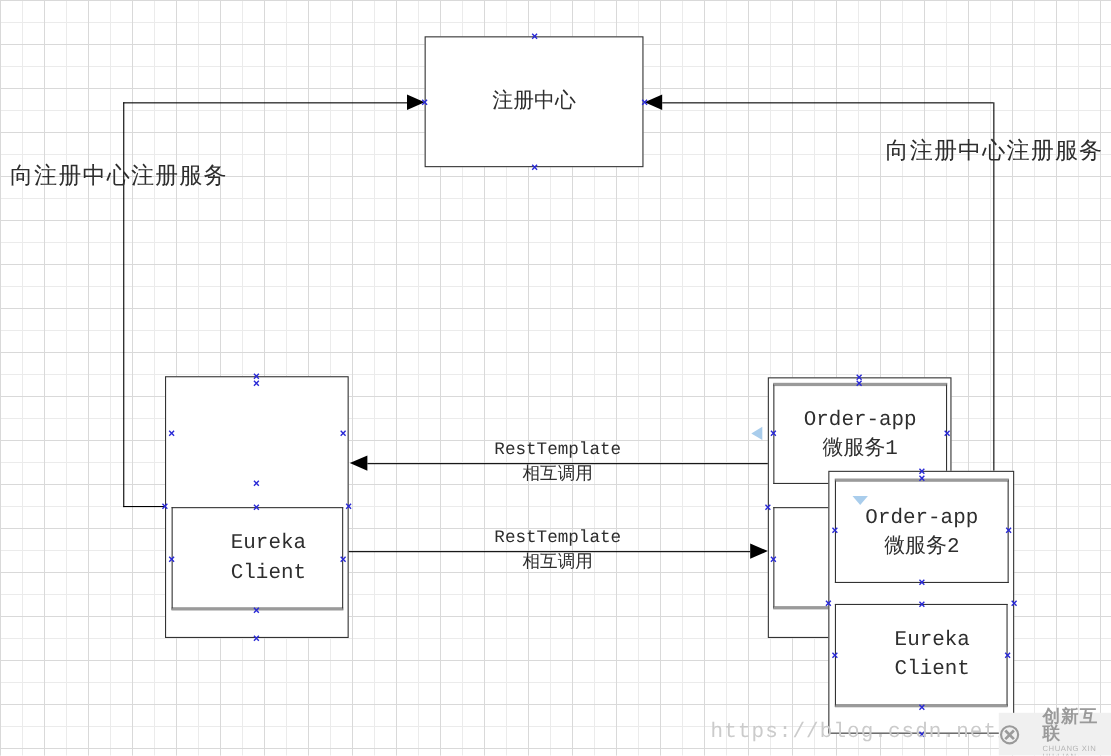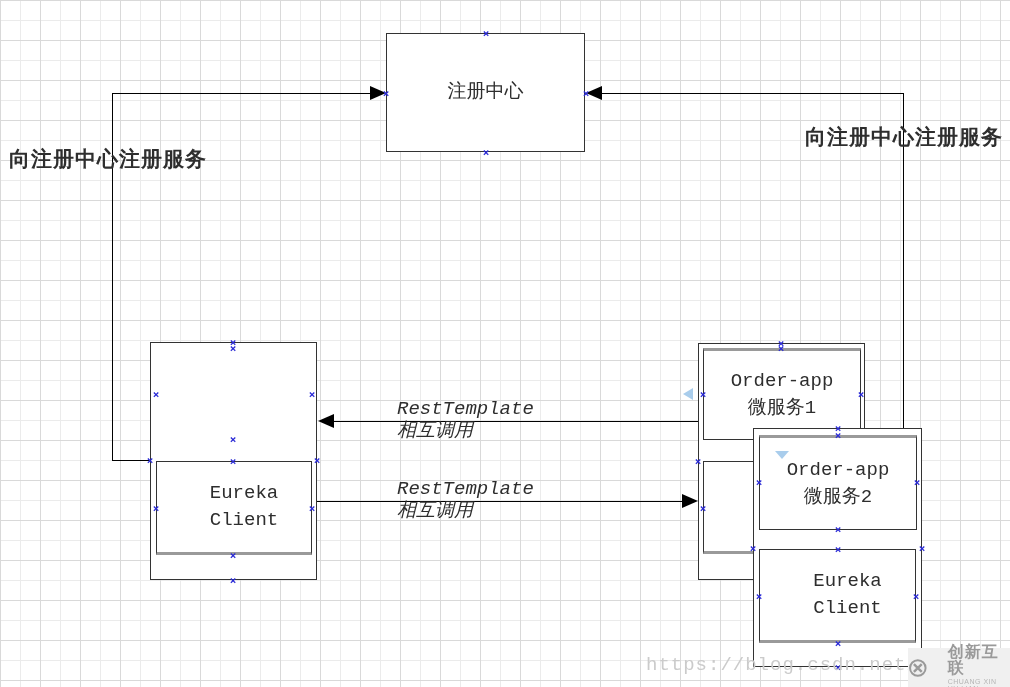--- a/index.html
+++ b/index.html
@@ -18,22 +18,22 @@
   .seg{position:absolute;background:#000;}
   .box{
     position:absolute;background:#fff;border:1px solid #333;
     display:flex;flex-direction:column;align-items:center;justify-content:center;
     text-align:center;font-size:19px;line-height:27px;color:#2e2e2e;
     box-sizing:border-box;
   }
   .accent-top{border-top:3px solid #9a9a9a;}
   .accent-bottom{border-bottom:3px solid #9a9a9a;padding-left:20px;}
   .container-box{position:absolute;background:#fff;border:1px solid #333;box-sizing:border-box;}
-  .lbl{position:absolute;text-align:center;font-size:21px;letter-spacing:1px;color:#2e2e2e;white-space:nowrap;font-weight:bold;}
-  .edge-lbl{position:absolute;text-align:left;font-size:19px;line-height:22px;color:#2e2e2e;white-space:nowrap;font-style:italic;}
+  .lbl{position:absolute;text-align:center;font-size:21px;letter-spacing:1px;color:#2e2e2e;white-space:nowrap;}
+  .edge-lbl{position:absolute;text-align:center;font-size:16px;line-height:22px;color:#2e2e2e;white-space:nowrap;}
   .ah{position:absolute;width:0;height:0;}
   .ah-right{border-top:7px solid transparent;border-bottom:7px solid transparent;border-left:16px solid #000;}
   .ah-left{border-top:7px solid transparent;border-bottom:7px solid transparent;border-right:16px solid #000;}
   .cp{
     position:absolute;transform:translate(-50%,-50%);
     font:bold 11px "DejaVu Sans Mono",monospace;font-style:normal;
     color:#2929d6;line-height:1;
   }
   .tri{position:absolute;width:0;height:0;}
   .tri-left{border-top:6px solid transparent;border-bottom:6px solid transparent;border-right:10px solid #a9cdec;}

